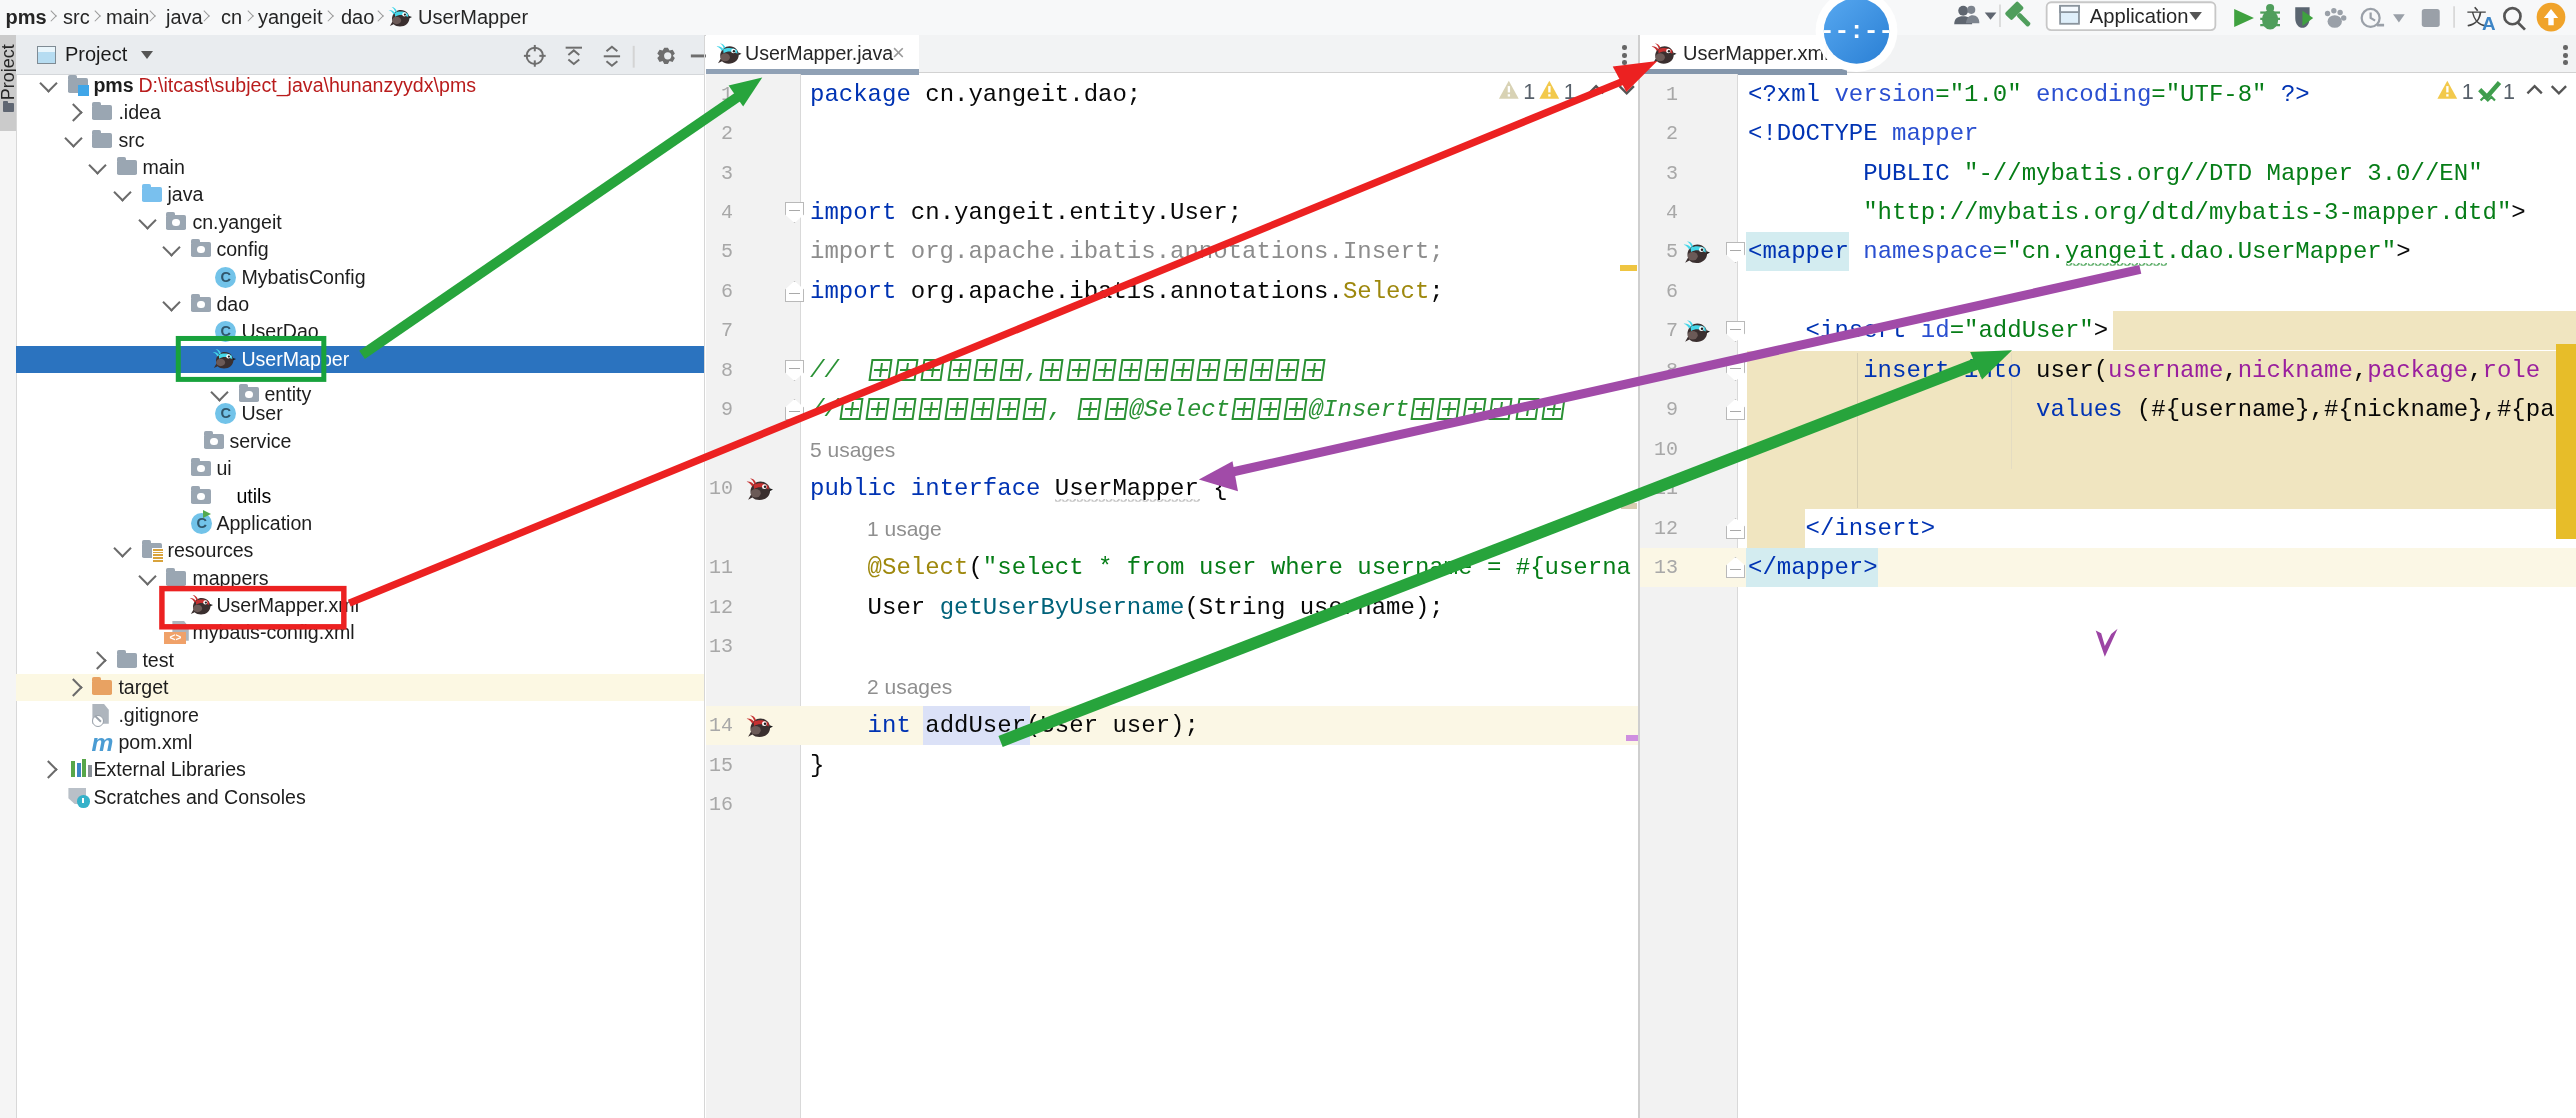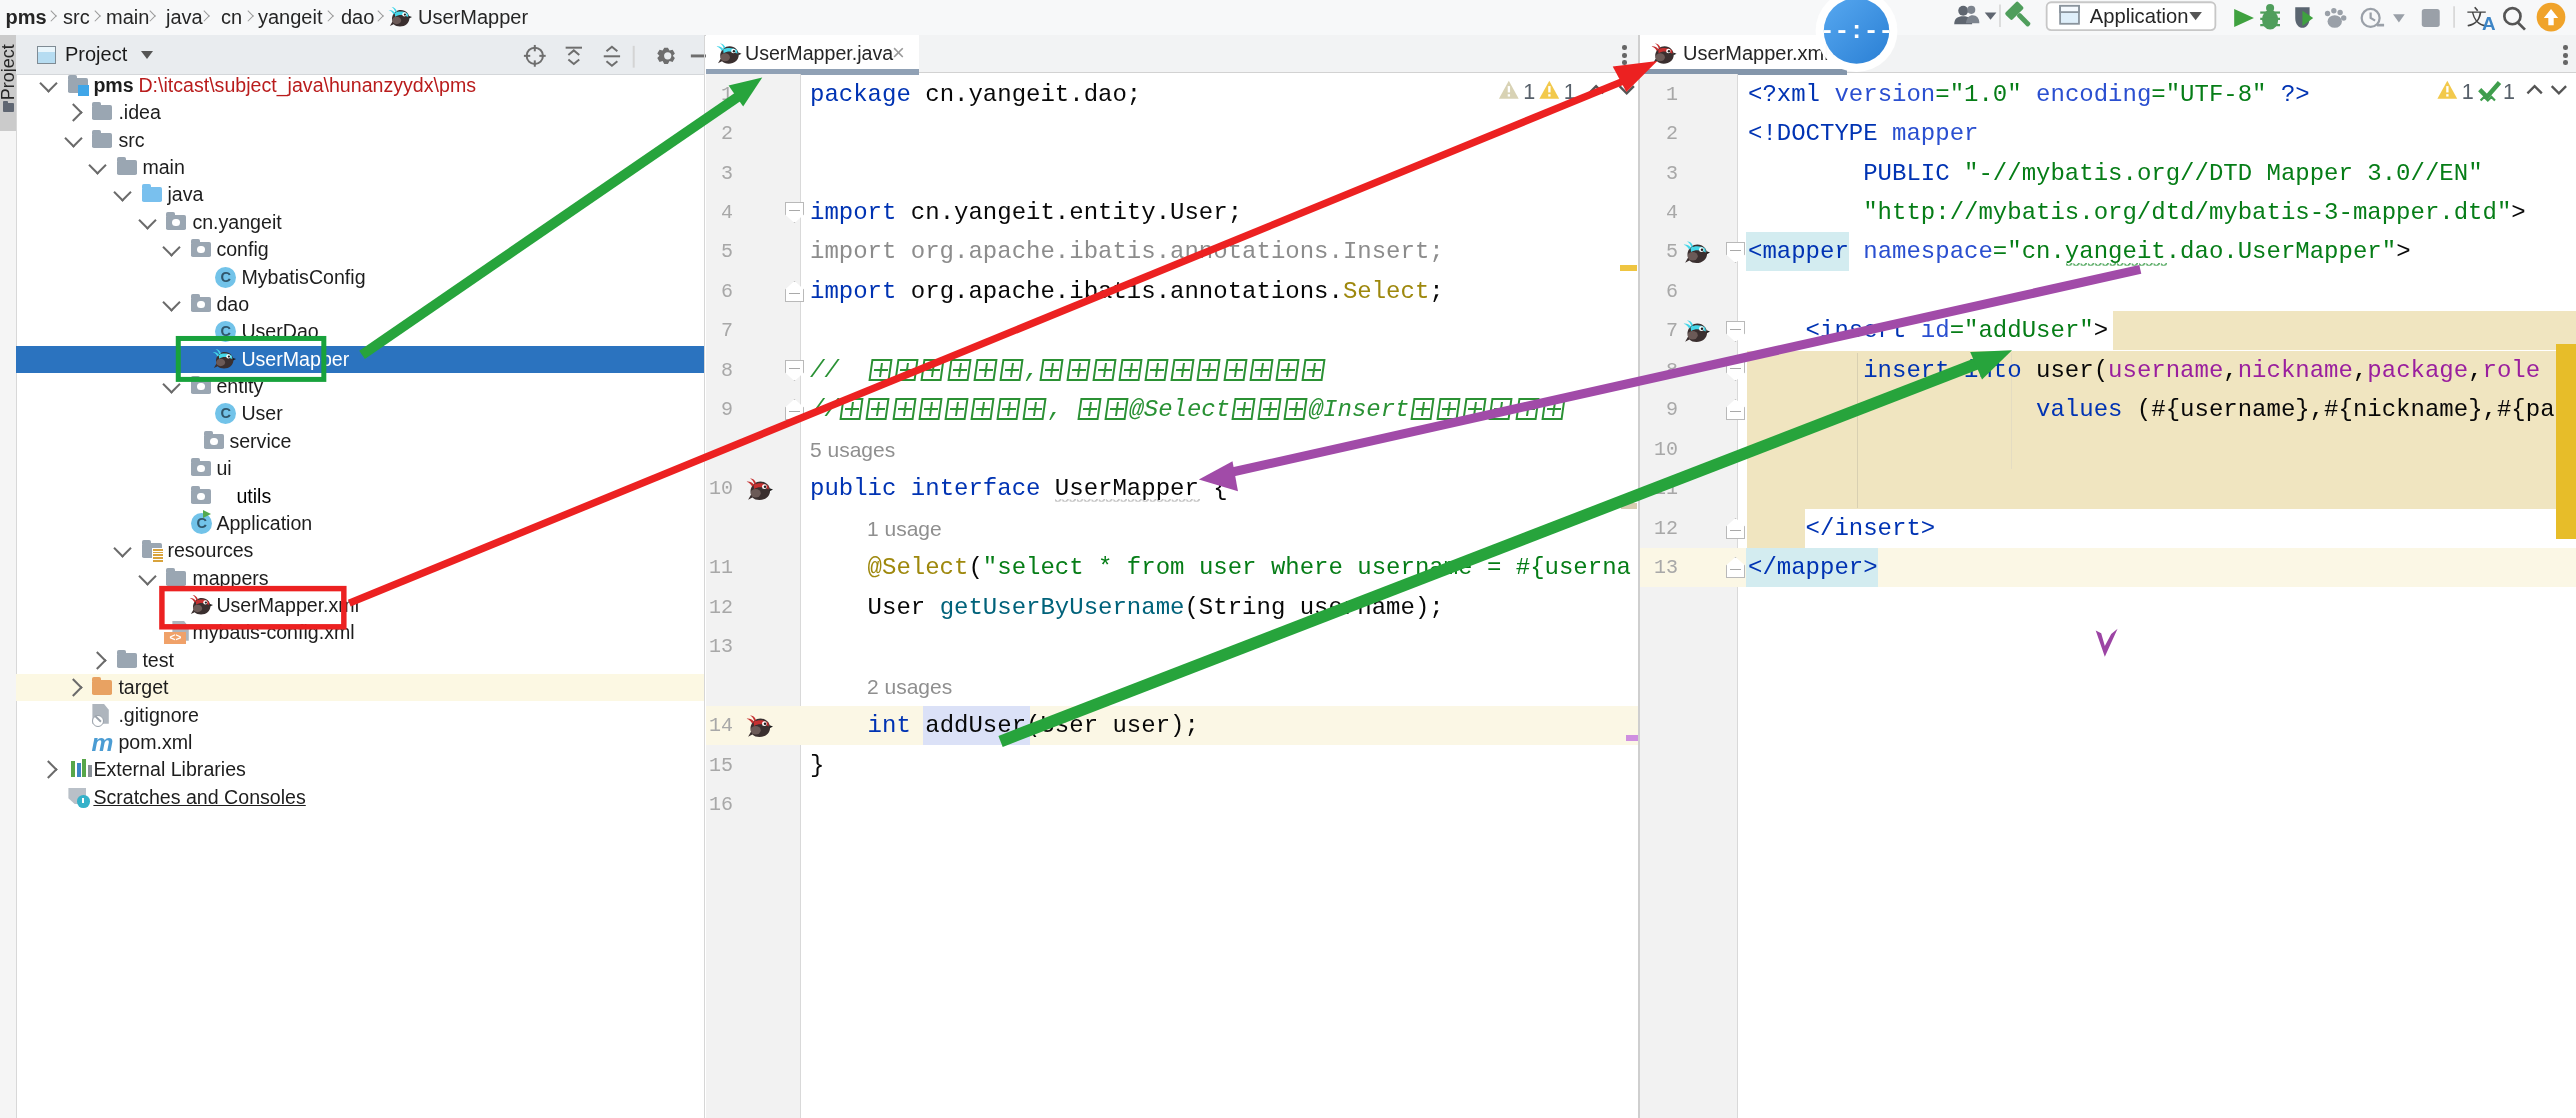--- a/index.html
+++ b/index.html
@@ -219,21 +219,21 @@
 <path d="M9.5 10.5 C7 7.5 4 6.2 0.8 6.8 C4 8 6 9.8 7.3 12.5 Z" fill="#45d6e8"></path>
 <path d="M12 8.5 C10.5 5 8 3 4.8 2.8 C7.5 4.5 9 6.5 9.7 9.5 Z" fill="#45d6e8"></path>
 <path d="M9 10.5 C14 8 21 8 26.5 11.5 L27 16 C20.5 12.5 14 12.5 9.5 15.5 Z" fill="#45d6e8"></path>
 <circle cx="21.8" cy="12.6" r="2.8" fill="#ffffff"></circle>
           <circle cx="22.5" cy="12.8" r="1.5" fill="#222222"></circle>
 <path d="M28 14.5 L32 16 L28 18 Z" fill="#1c1c1c"></path>
 </g>
       </svg></div>
     <div class="tlabel" style="left:225px;color:#ffffff;">UserMapper</div>
   </div>
-<div class="trow" style="top:373px;">
+<div class="trow" style="top:381px;margin-left:48px;">
     <div class="chev open" style="left:149px;top:7.3px;"></div>
     <div class="a" style="left:175px;top:5.5px;width:20px;height:15.5px;background:#9aa6b2;border-radius:1.8px;"></div>
     <div class="a" style="left:175px;top:2.7px;width:9px;height:4.5px;background:#9aa6b2;border-radius:1.8px 1.8px 0 0;"></div>
     <div class="a" style="left:181px;top:10px;width:7.3px;height:7.3px;background:#fff;border-radius:50%;"></div>
     <div class="tlabel" style="left:200px;color:#1d1d1d;">entity</div>
   </div>
 <div class="trow" style="top:400px;">
     <div class="a" style="left:199px;top:2.7px;width:21px;height:21px;background:#72c3e9;border-radius:50%;"></div>
     <div class="a" style="left:199px;top:2.7px;width:21px;height:21px;line-height:21px;text-align:center;font-size:14.6px;font-weight:bold;color:#30566b;">C</div>
     <div class="tlabel" style="left:225px;color:#1d1d1d;">User</div>
@@ -328,21 +328,21 @@
     <div class="a" style="left:55px;top:4.5px;width:3.6px;height:16.4px;background:#57a64a;"></div>
     <div class="a" style="left:61px;top:7.3px;width:3.6px;height:13.6px;background:#3d85c6;"></div>
     <div class="a" style="left:66px;top:2.7px;width:3.6px;height:18px;background:#57a64a;"></div>
     <div class="a" style="left:72px;top:9px;width:3.6px;height:12px;background:#8a9199;"></div>
     <div class="tlabel" style="left:77px;color:#1d1d1d;">External Libraries</div>
   </div>
 <div class="trow" style="top:784px;">
     <div class="a" style="left:52px;top:3.6px;width:18px;height:16.4px;background:#b9c0c8;clip-path:polygon(0 0,100% 0,100% 100%,35% 100%,0 65%);"></div>
     <div class="a" style="left:61px;top:11px;width:12.7px;height:12.7px;background:#35b1c9;border-radius:50%;"></div>
     <div class="a" style="left:66px;top:13.6px;width:1.8px;height:5.5px;background:#fff;"></div>
-    <div class="tlabel" style="left:77px;color:#1d1d1d;text-decoration:underline;">Scratches and Consoles</div>
+    <div class="tlabel" style="left:77px;color:#1d1d1d;">Scratches and Consoles</div>
   </div>
 <div class="a" style="left:704px;top:35px;width:1.4px;height:1083px;background:#d6d6d6;"></div>
 <div class="a" style="left:706px;top:35px;width:933px;height:38px;background:#f2f3f4;border-bottom:1.5px solid #d2d2d2;box-sizing:border-box;"></div>
 <div class="a" style="left:706px;top:35px;width:213px;height:36px;background:#ffffff;"></div>
 <div class="a" style="left:706px;top:69px;width:213px;height:6.4px;background:#90a1b5;"></div>
 <div class="a" style="left:716px;top:41px;"><svg width="25.5" height="25.5" viewBox="0 0 32 32">
       <g>
 <path d="M17 6.5 C24 6.5 28.5 12 28.5 17.5 C28.5 24 23 28.5 16 28.5 C12.5 28.5 9.5 27.5 7.5 25.5 L2.5 28 L6.2 21.5 C5.2 19.5 5 17.5 5.8 15.2 C7.5 10 11.5 6.5 17 6.5 Z" fill="#3a2f2f"></path>
 <ellipse cx="11.5" cy="20.5" rx="6" ry="5" fill="#6b5a57"></ellipse>
 <path d="M9.5 10.5 C7 7.5 4 6.2 0.8 6.8 C4 8 6 9.8 7.3 12.5 Z" fill="#45d6e8"></path>

